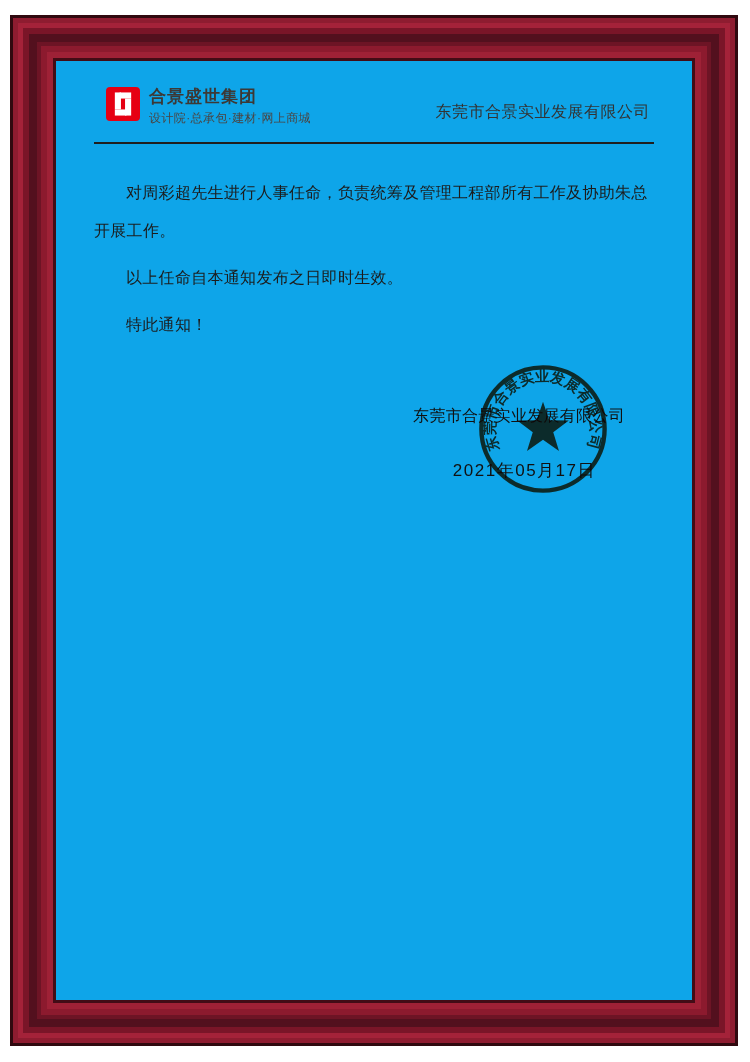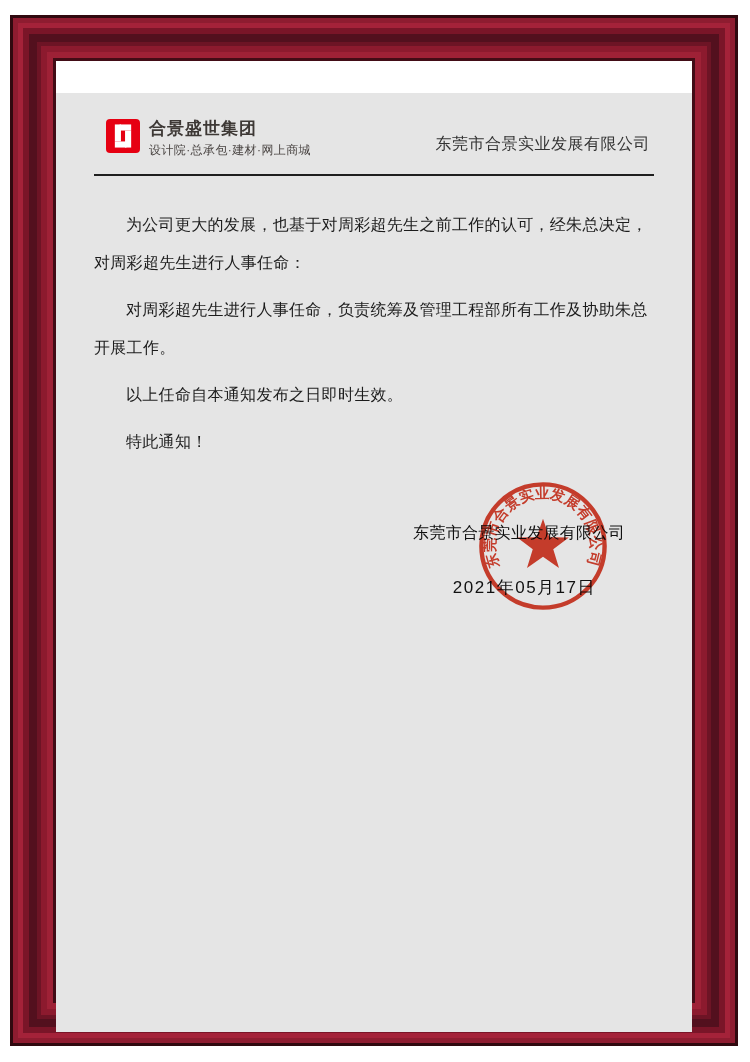--- a/index.html
+++ b/index.html
@@ -10,21 +10,21 @@
   .f{width:100%;height:100%;box-sizing:border-box;}
   .f1{border:3px solid #30090f;}
   .f2{border:5px solid #8e1c30;}
   .f3{border:5px solid #a42239;}
   .f4{border:6px solid #7a1528;}
   .f5{border:8px solid #53101e;}
   .f6{border:4px solid #6d1425;}
   .f7{border:6px solid #8c1a2e;}
   .f8{border:6px solid #9e2136;}
   .f9{border:3px solid #420c16;}
-  .paper{width:100%;height:100%;box-sizing:border-box;background:#e5e5e5;padding:26px 38px 17px 38px;position:relative;margin-top:32px;}
+  .paper{width:100%;height:100%;box-sizing:border-box;background:#0ea5e9;padding:26px 38px 17px 38px;position:relative;}
 
   
   .header-row{display:flex;justify-content:space-between;align-items:flex-end;margin-left:12px;margin-right:4px;}
   .logo{display:flex;align-items:flex-start;gap:9px;}
   .logo-mark{width:34px;height:34px;flex:0 0 auto;}
   .logo-text{display:flex;flex-direction:column;}
   .logo-title{font-size:17px;font-weight:bold;color:#3d3835;letter-spacing:1px;line-height:20px;}
   .logo-sub{font-size:12px;color:#4a4543;letter-spacing:.4px;margin-top:3px;white-space:nowrap;}
   .header-company{font-size:16px;color:#333333;letter-spacing:.5px;padding-bottom:4px;}
   .header-rule{height:2px;background:#1f1f1f;margin-top:15px;}
@@ -68,21 +68,20 @@
           <div class="logo-title">合景盛世集团</div>
           <div class="logo-sub">设计院·总承包·建材·网上商城</div>
         </div>
       </div>
       <div class="header-company">东莞市合景实业发展有限公司</div>
     </div>
     <div class="header-rule"></div>
 
 
     <div class="doc-body">
-      <p>为公司更大的发展，也基于对周彩超先生之前工作的认可，经朱总决定，对周彩超先生进行人事任命：</p>
       <p>对周彩超先生进行人事任命，负责统筹及管理工程部所有工作及协助朱总开展工作。</p>
       <p>以上任命自本通知发布之日即时生效。</p>
       <p>特此通知！</p>
     </div>
 
     <div class="sig-area">
       <div class="sig-company">东莞市合景实业发展有限公司</div>
       <div class="sig-date">2021年05月17日</div>
 
       <svg class="seal" viewBox="-100 -100 200 200" aria-hidden="true">

